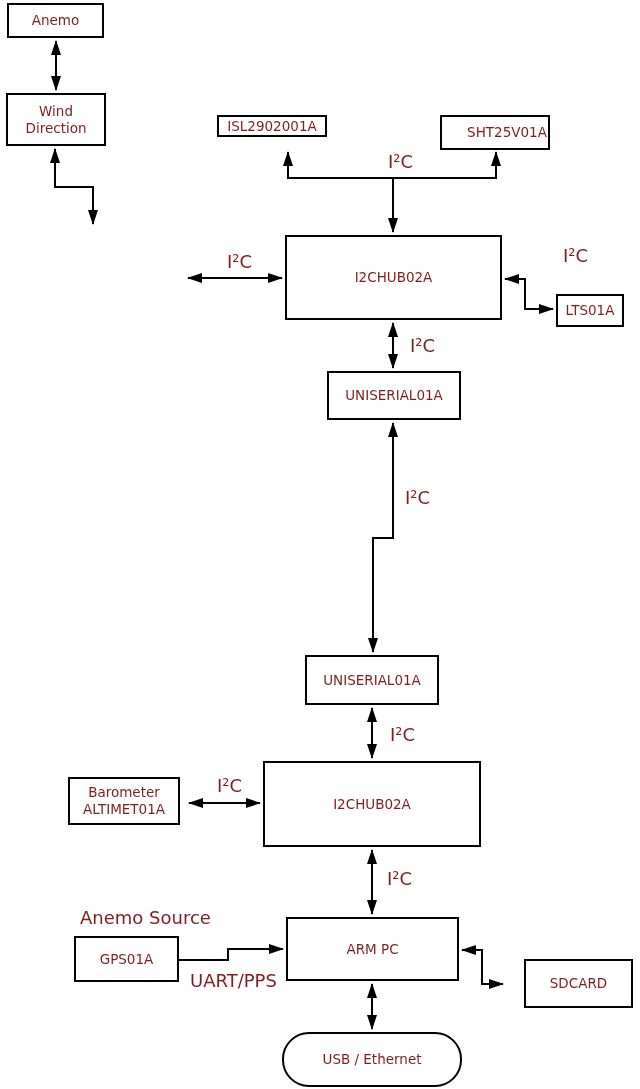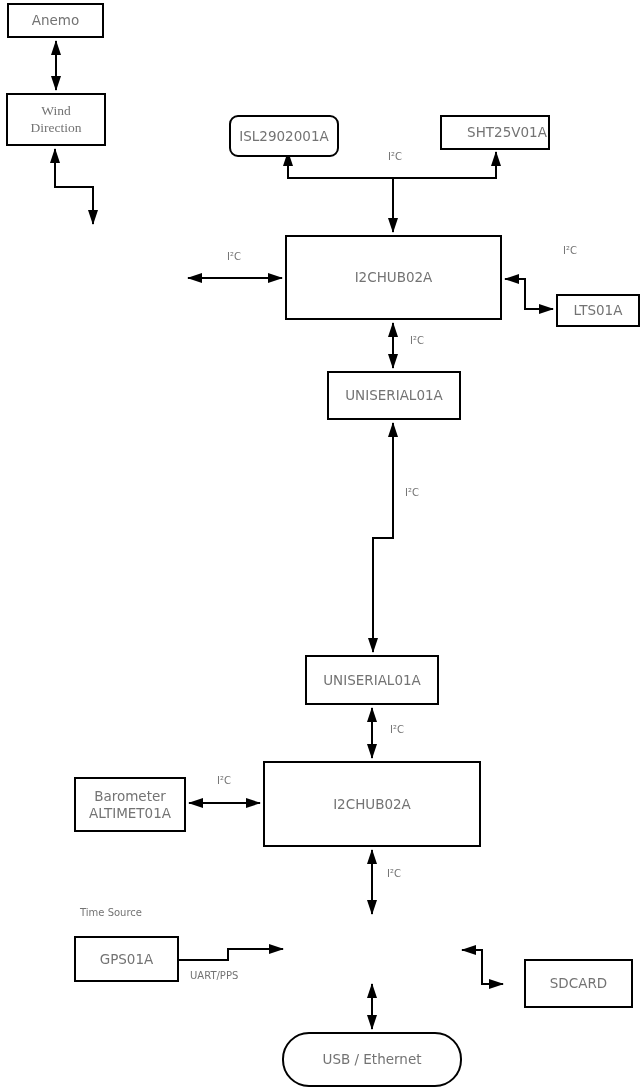--- a/index.html
+++ b/index.html
@@ -1,40 +1,40 @@
 <!DOCTYPE html>
 <html><head>
 <meta charset="utf-8">
 <style>
   html,body{margin:0;padding:0;background:#ffffff;}
   .canvas{
     position:relative;
     width:640px;height:1089px;
     background:#ffffff;
     font-family:"DejaVu Sans","Liberation Sans",sans-serif;
-    color:#737373;
+    color:#7f1d1d;
     overflow:hidden;
   }
   .wires{position:absolute;left:0;top:0;width:640px;height:1089px;}
   .node{
     position:absolute;
     box-sizing:border-box;
     border:2px solid #000;
     background:#ffffff;
     display:flex;
     align-items:center;
     justify-content:center;
     text-align:center;
     white-space:pre-line;
     font-size:13.5px;
     line-height:1.25;
   }
   .lbl{
     position:absolute;
-    font-size:10px;
+    font-size:18px;
     line-height:1.2;
     white-space:nowrap;
   }
 </style>
 </head>
 <body>
 
 <div class="canvas">
 
   <svg class="wires" viewBox="0 0 640 1089" xmlns="http://www.w3.org/2000/svg">
@@ -56,43 +56,44 @@
       <polyline points="189,803 260,803" marker-start="url(#ah)" marker-end="url(#ah)"></polyline>
       <polyline points="372,850 372,914" marker-start="url(#ah)" marker-end="url(#ah)"></polyline>
       <polyline points="173,960 228,960 228,949 283,949" marker-end="url(#ah)"></polyline>
       <polyline points="462,950 482,950 482,984 503,984" marker-start="url(#ah)" marker-end="url(#ah)"></polyline>
       <polyline points="372,984 372,1029" marker-start="url(#ah)" marker-end="url(#ah)"></polyline>
     </g>
   </svg>
 
   <div class="node" style="left:7px;top:3px;width:97px;height:35px;">Anemo</div>
 
-  <div class="node" style="left:6px;top:93px;width:100px;height:53px;font-family:Liberation Serif, serif;">Wind
+  <div class="node" style="left:6px;top:93px;width:100px;height:53px;">Wind
 Direction</div>
 
 
-  <div class="node" style="left:229px;top:115px;width:110px;height:42px;border-radius:9px;">ISL2902001A</div>
+  <div class="node" style="left:217px;top:115px;width:110px;height:22px;">ISL2902001A</div>
 
   <div class="node" style="left:440px;top:115px;width:110px;height:35px;padding-left:24px;">SHT25V01A</div>
 
   <div class="node" style="left:285px;top:235px;width:217px;height:85px;">I2CHUB02A</div>
 
-  <div class="node" style="left:556px;top:294px;width:84px;height:33px;">LTS01A</div>
+  <div class="node" style="left:556px;top:294px;width:68px;height:33px;">LTS01A</div>
 
   <div class="node" style="left:327px;top:371px;width:134px;height:49px;">UNISERIAL01A</div>
 
   <div class="node" style="left:305px;top:655px;width:134px;height:50px;">UNISERIAL01A</div>
 
-  <div class="node" style="left:74px;top:777px;width:112px;height:55px;">Barometer
+  <div class="node" style="left:68px;top:777px;width:112px;height:48px;">Barometer
 ALTIMET01A</div>
 
   <div class="node" style="left:263px;top:761px;width:218px;height:86px;">I2CHUB02A</div>
 
   <div class="node" style="left:67px;top:936px;width:105px;height:46px;margin-left:7px;">GPS01A</div>
 
+  <div class="node" style="left:286px;top:917px;width:173px;height:64px;">ARM PC</div>
 
   <div class="node" style="left:524px;top:959px;width:109px;height:49px;">SDCARD</div>
 
   <div class="node" style="left:282px;top:1032px;width:180px;height:55px;border-radius:27px;">USB / Ethernet</div>
 
   <div class="lbl" style="left:388px;top:151px;">I²C</div>
 
   <div class="lbl" style="left:227px;top:251px;">I²C</div>
 
   <div class="lbl" style="left:563px;top:245px;">I²C</div>
@@ -100,17 +101,17 @@
   <div class="lbl" style="left:410px;top:335px;">I²C</div>
 
   <div class="lbl" style="left:405px;top:487px;">I²C</div>
 
   <div class="lbl" style="left:390px;top:724px;">I²C</div>
 
   <div class="lbl" style="left:217px;top:775px;">I²C</div>
 
   <div class="lbl" style="left:387px;top:868px;">I²C</div>
 
-  <div class="lbl" style="left:80px;top:907px;">Time Source</div>
+  <div class="lbl" style="left:80px;top:907px;">Anemo Source</div>
 
   <div class="lbl" style="left:190px;top:970px;">UART/PPS</div>
 
 </div>
 
 </body></html>

